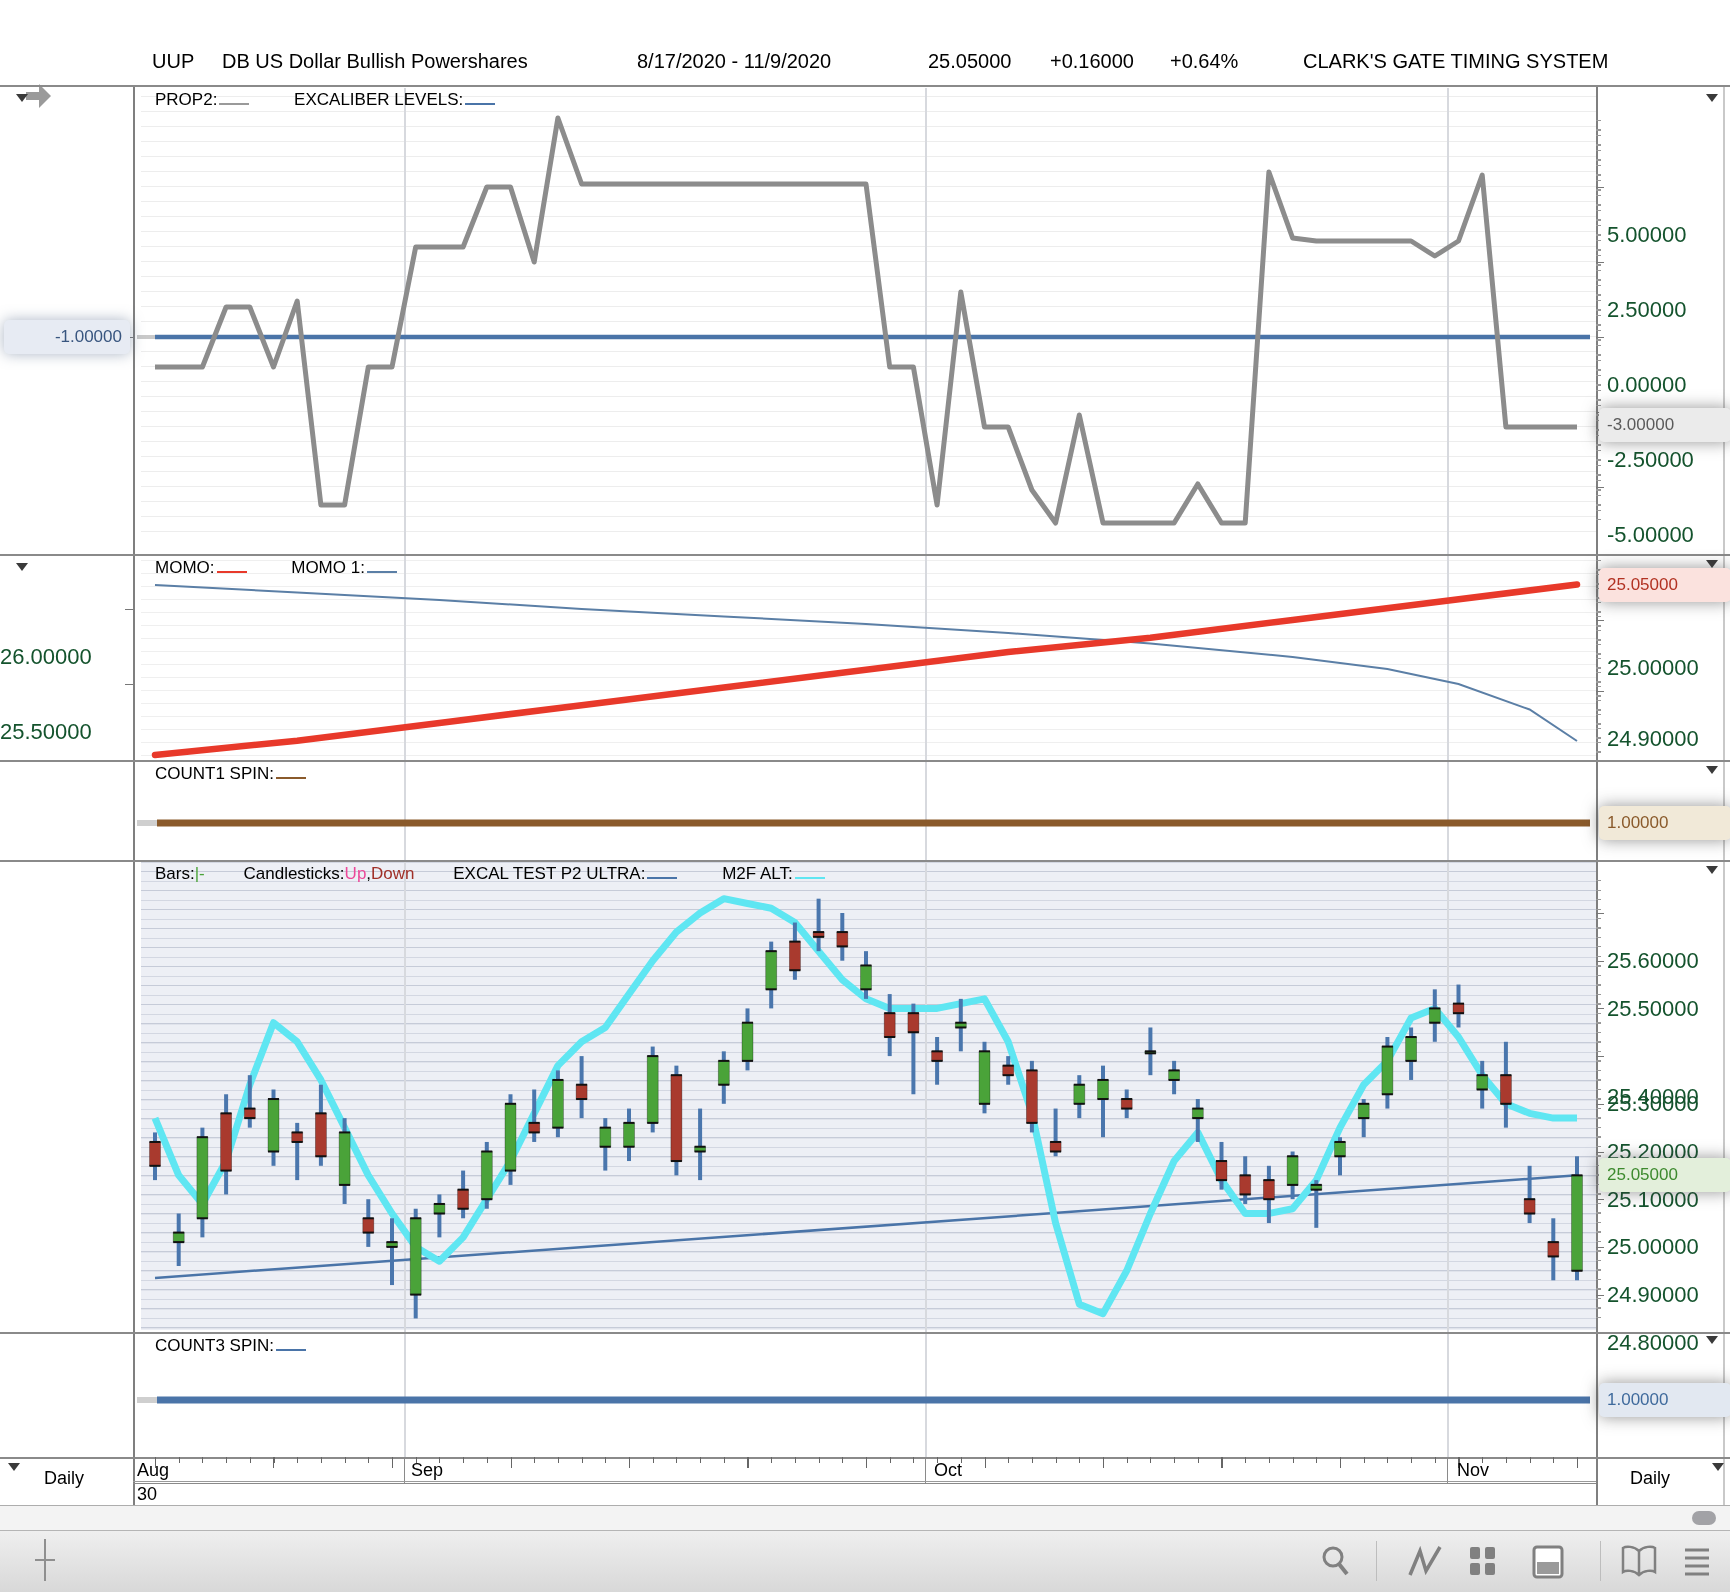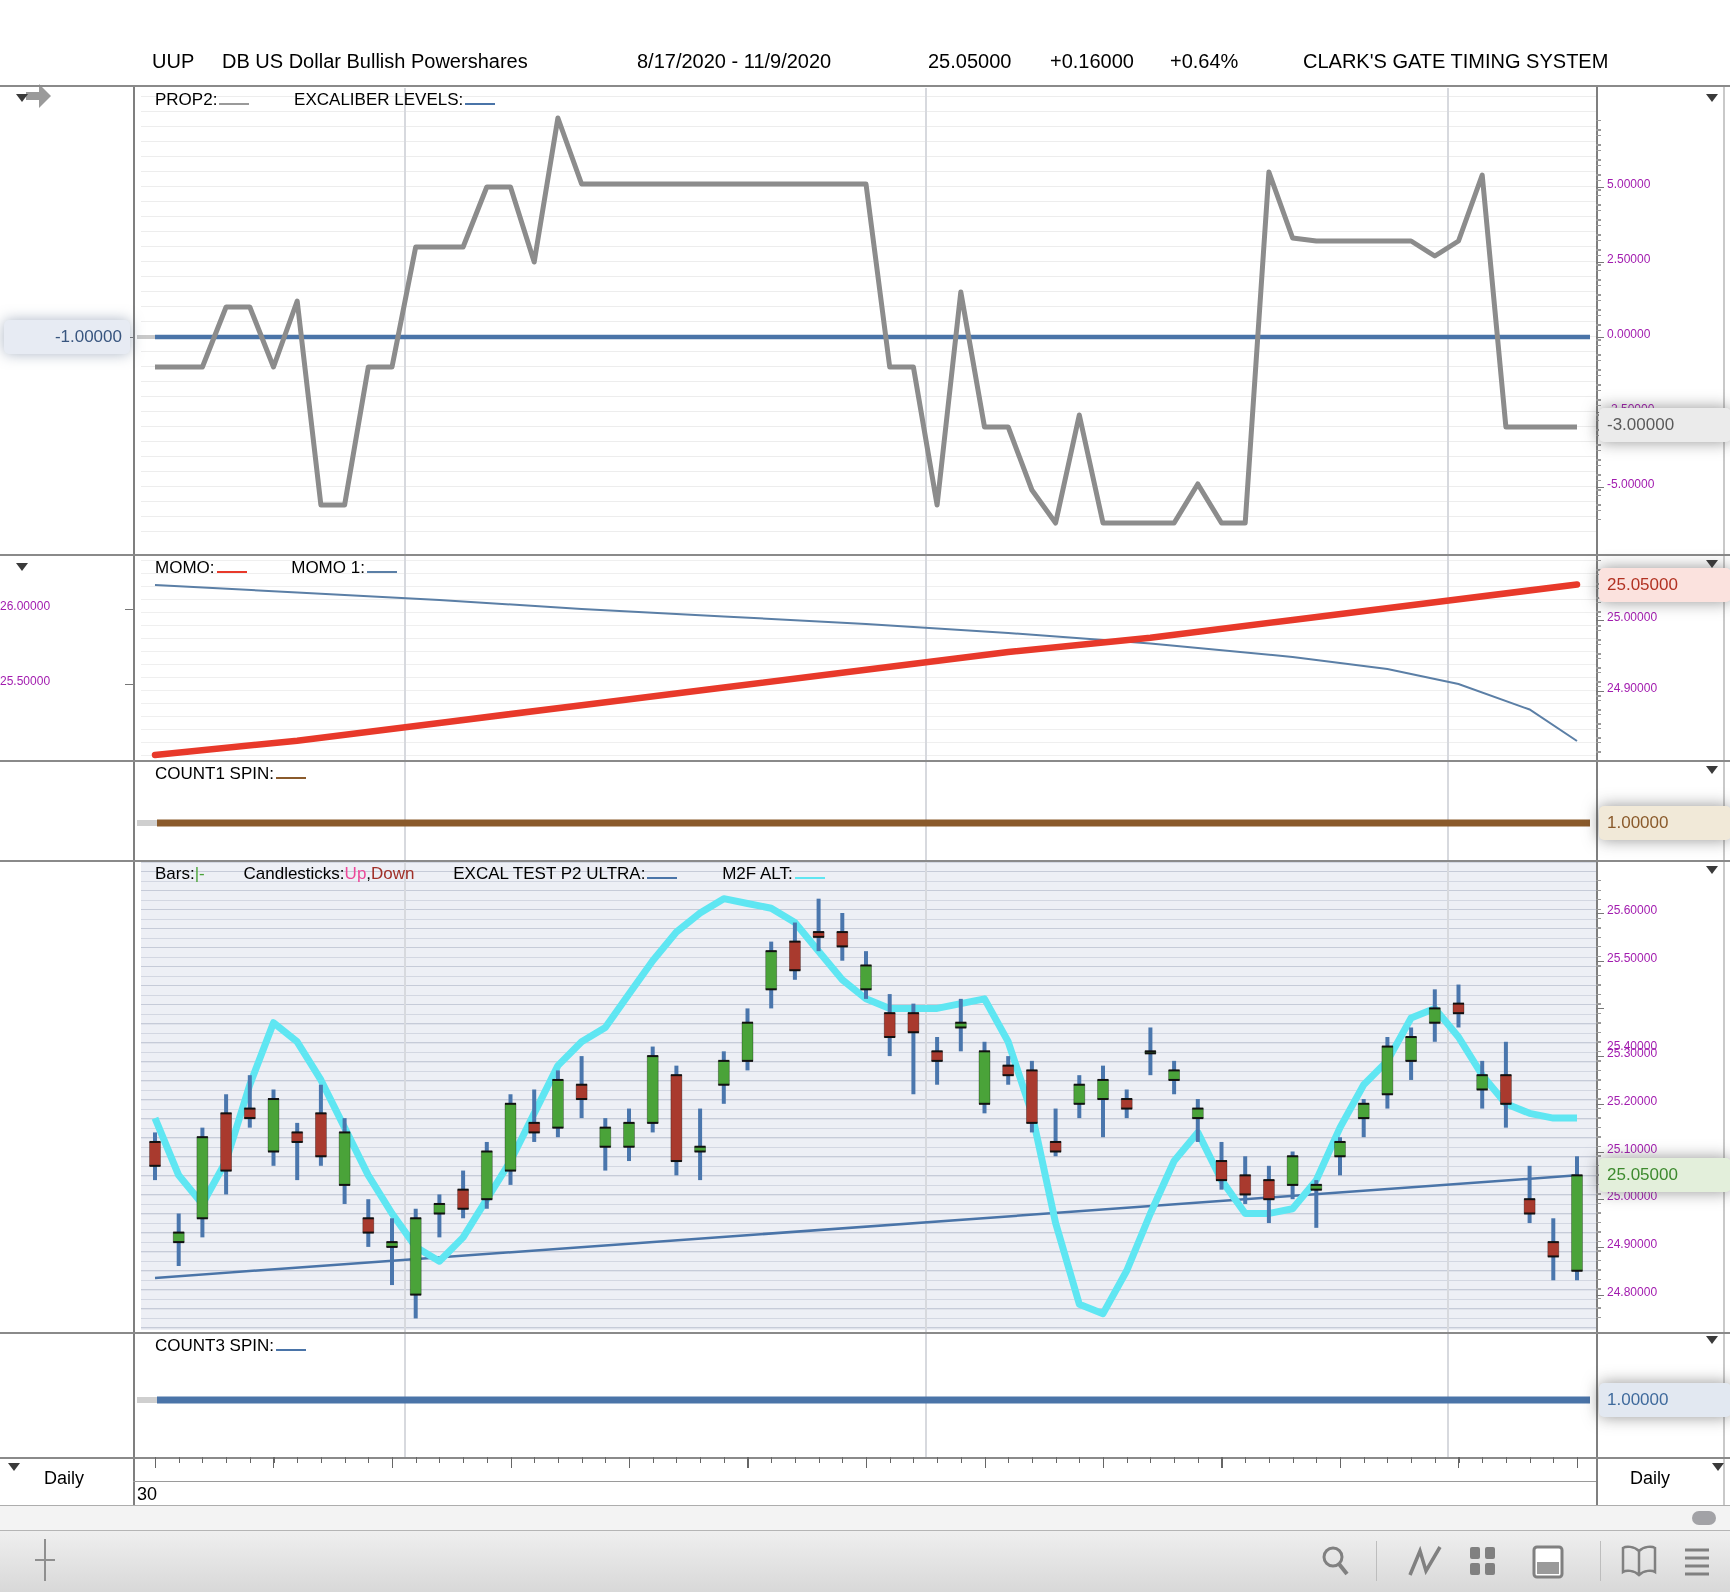--- a/index.html
+++ b/index.html
@@ -25,21 +25,21 @@
     background-image:repeating-linear-gradient(#c6cbd8 0px,#c6cbd855 1px,transparent 1px,transparent 9.5px);}
   #p1grid{top:96px;height:450px;background-image:repeating-linear-gradient(#ededed 0,#ededed 1px,transparent 1px,transparent 15px);}
   #p2grid{top:560px;height:196px;background-image:repeating-linear-gradient(#efefef 0,#efefef 1px,transparent 1px,transparent 13px);}
   #chart-svg{position:absolute;left:0;top:0;pointer-events:none;}
   
   .legend{position:absolute;left:155px;font-size:17px;color:#000;white-space:nowrap;}
   .legend b{font-weight:normal;}
   .blank{display:inline-block;width:30px;height:13px;border-bottom:2px solid #999;margin:0 6px 0 2px;}
   .lgap{display:inline-block;width:34px;}
   
-  .ax{position:absolute;font-size:12px;color:#a21caf;white-space:nowrap;}
+  .ax{position:absolute;font-size:22px;color:#14532d;white-space:nowrap;margin-top:45px;}
   .axr{left:1607px;}
   .axl{width:125px;text-align:left;left:0;}
   .tick{position:absolute;width:8px;height:1px;background:#777;}
   .pill{position:absolute;height:34px;line-height:34px;border-radius:5px;font-size:17px;
     box-shadow:0 0 16px rgba(60,60,60,.55);z-index:5;}
   .pill-r{left:1599px;width:124px;padding-left:8px;}
   #pill-p1-left{left:4px;width:118px;text-align:right;padding-right:8px;top:320px;
     background:#e7ebf3;color:#38557f;box-shadow:0 0 14px rgba(90,110,140,.5);}
   #pill-p1-right{top:408px;background:#ebebeb;color:#5a5a5a;}
   #pill-p2-right{top:568px;background:#fbe2de;color:#b23222;}
@@ -443,20 +443,29 @@
       <div class="tick" style="left: 1596px; top: 1294.6px;"></div>
       <div class="tick" style="left: 125px; top: 337px;"></div>
     </div>
 
   <div class="tickstrip" style="top:120px;height:400px;background-size:5px 15px"></div>
   <div class="tickstrip" style="top:560px;height:196px;background-size:5px 14px"></div>
   <div class="tickstrip" style="top:880px;height:440px"></div>
 
   <div id="minor-ticks"></div>
   <div id="major-ticks"></div>
+  <div id="axis-months">
+      <span class="mlabel" style="left: 4px;">Aug</span>
+      <span class="mlabel" style="left: 278px;">Sep</span>
+      <span class="mlabel" style="left: 801px;">Oct</span>
+      <span class="mlabel" style="left: 1324px;">Nov</span>
+      <div class="msep" style="left: 271px;"></div>
+      <div class="msep" style="left: 792px;"></div>
+      <div class="msep" style="left: 1314px;"></div>
+    </div>
   <div class="footline"></div>
   <span id="day20">30</span>
   <span class="daily" style="left:44px">Daily</span>
   <span class="daily" style="left:1630px">Daily</span>
   <div id="chart-bottom"></div>
 
   <div id="scrollstrip">
     <div id="scrollthumb"></div>
   </div>
 

